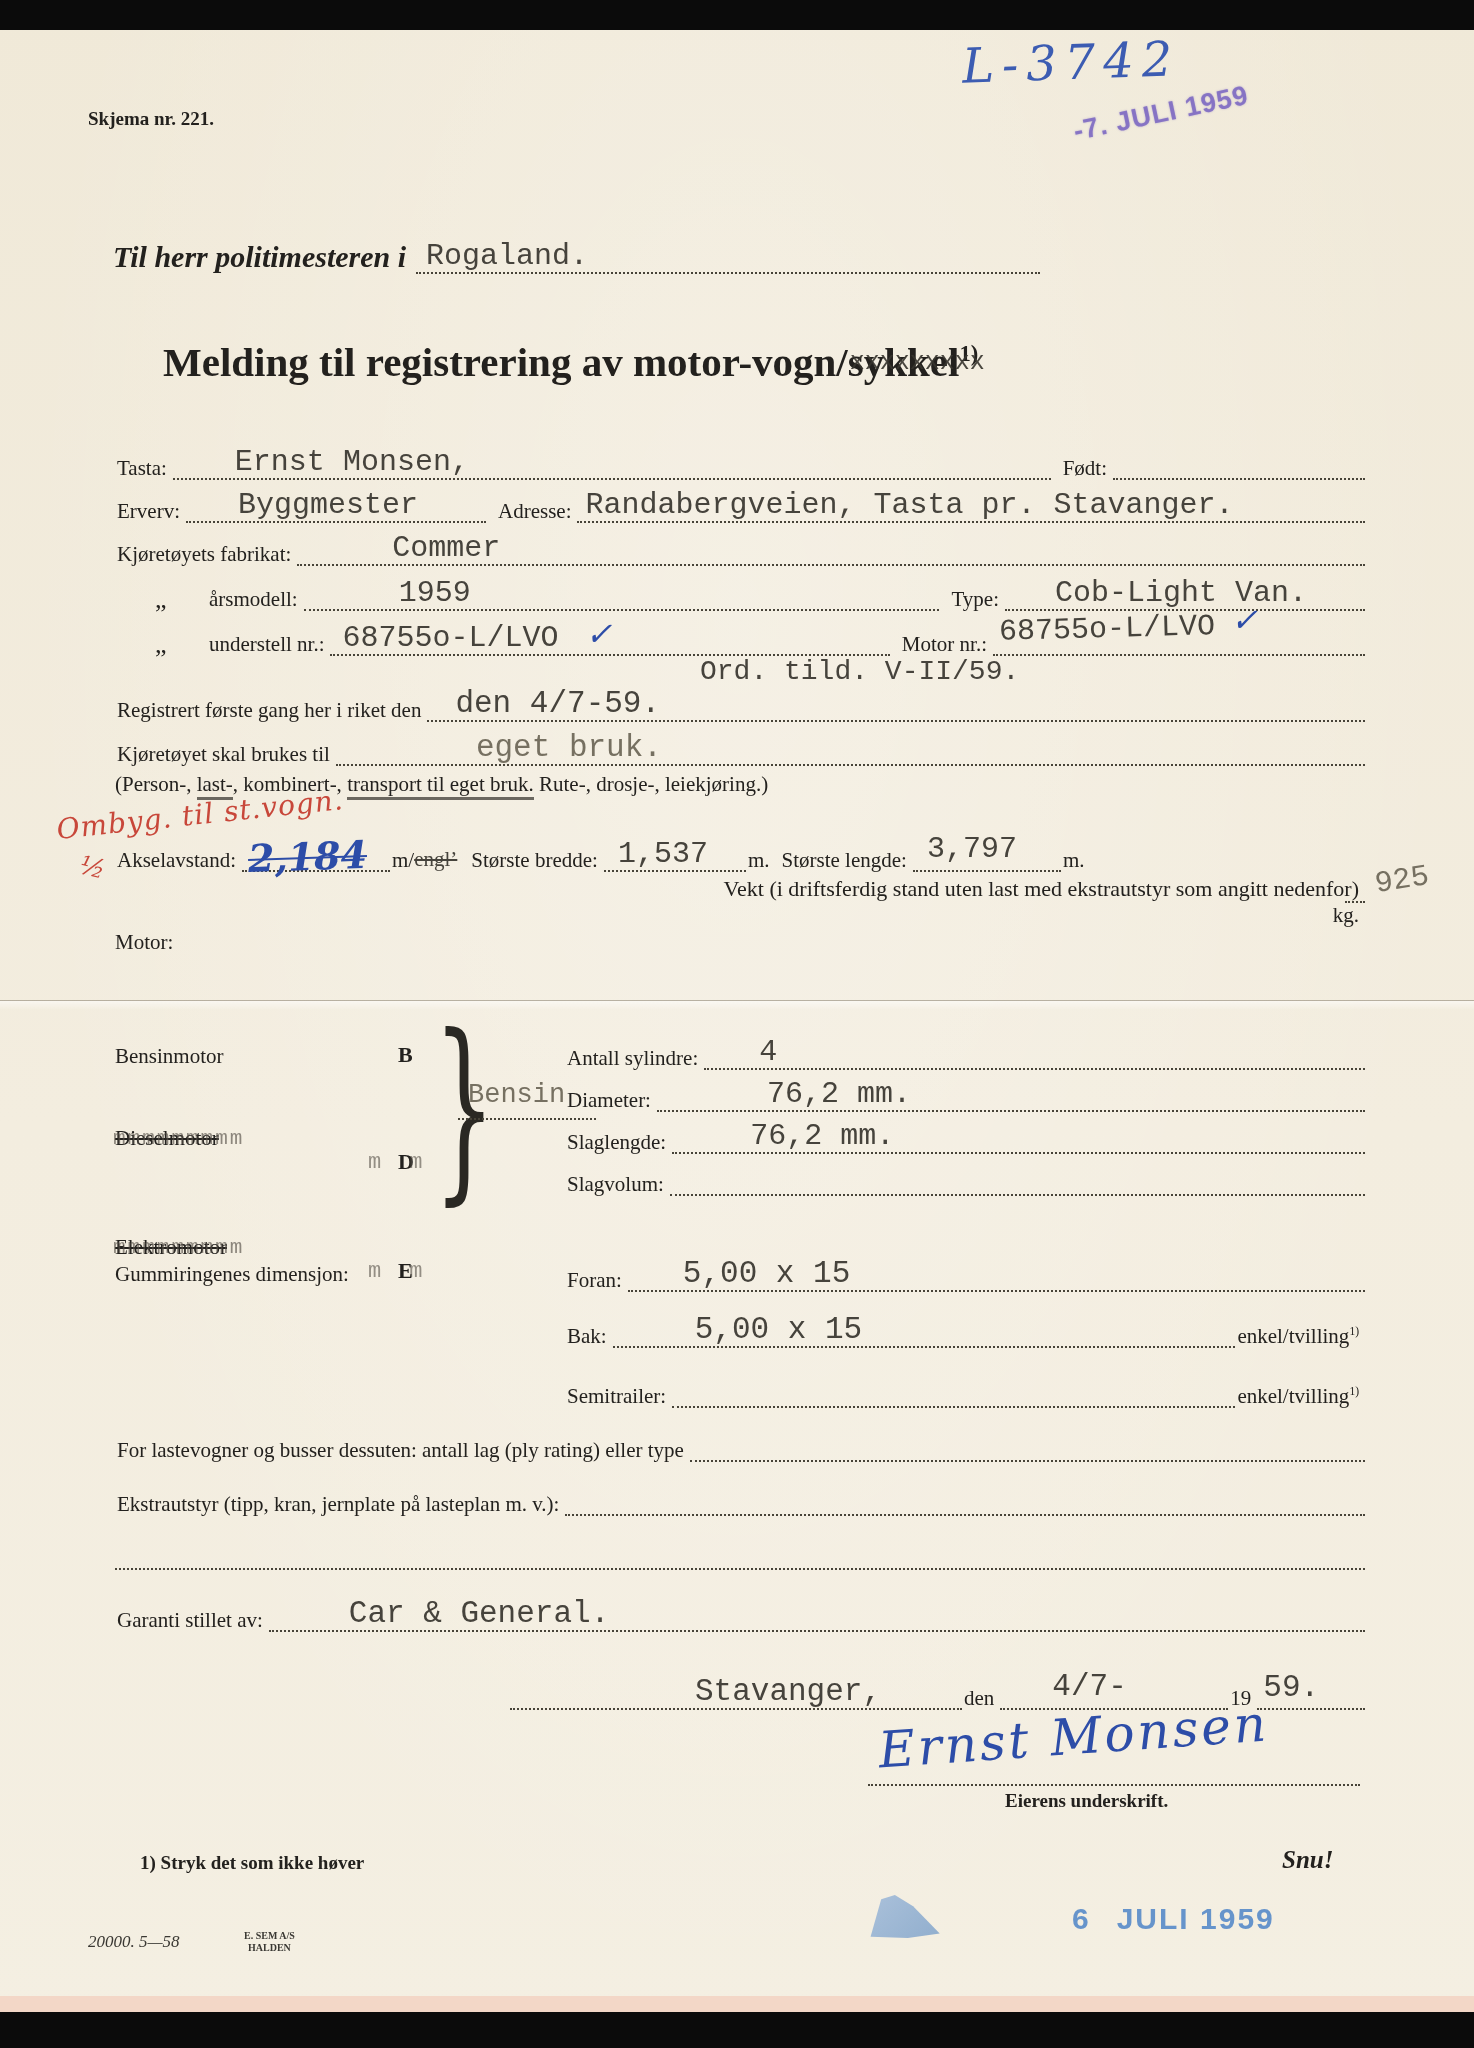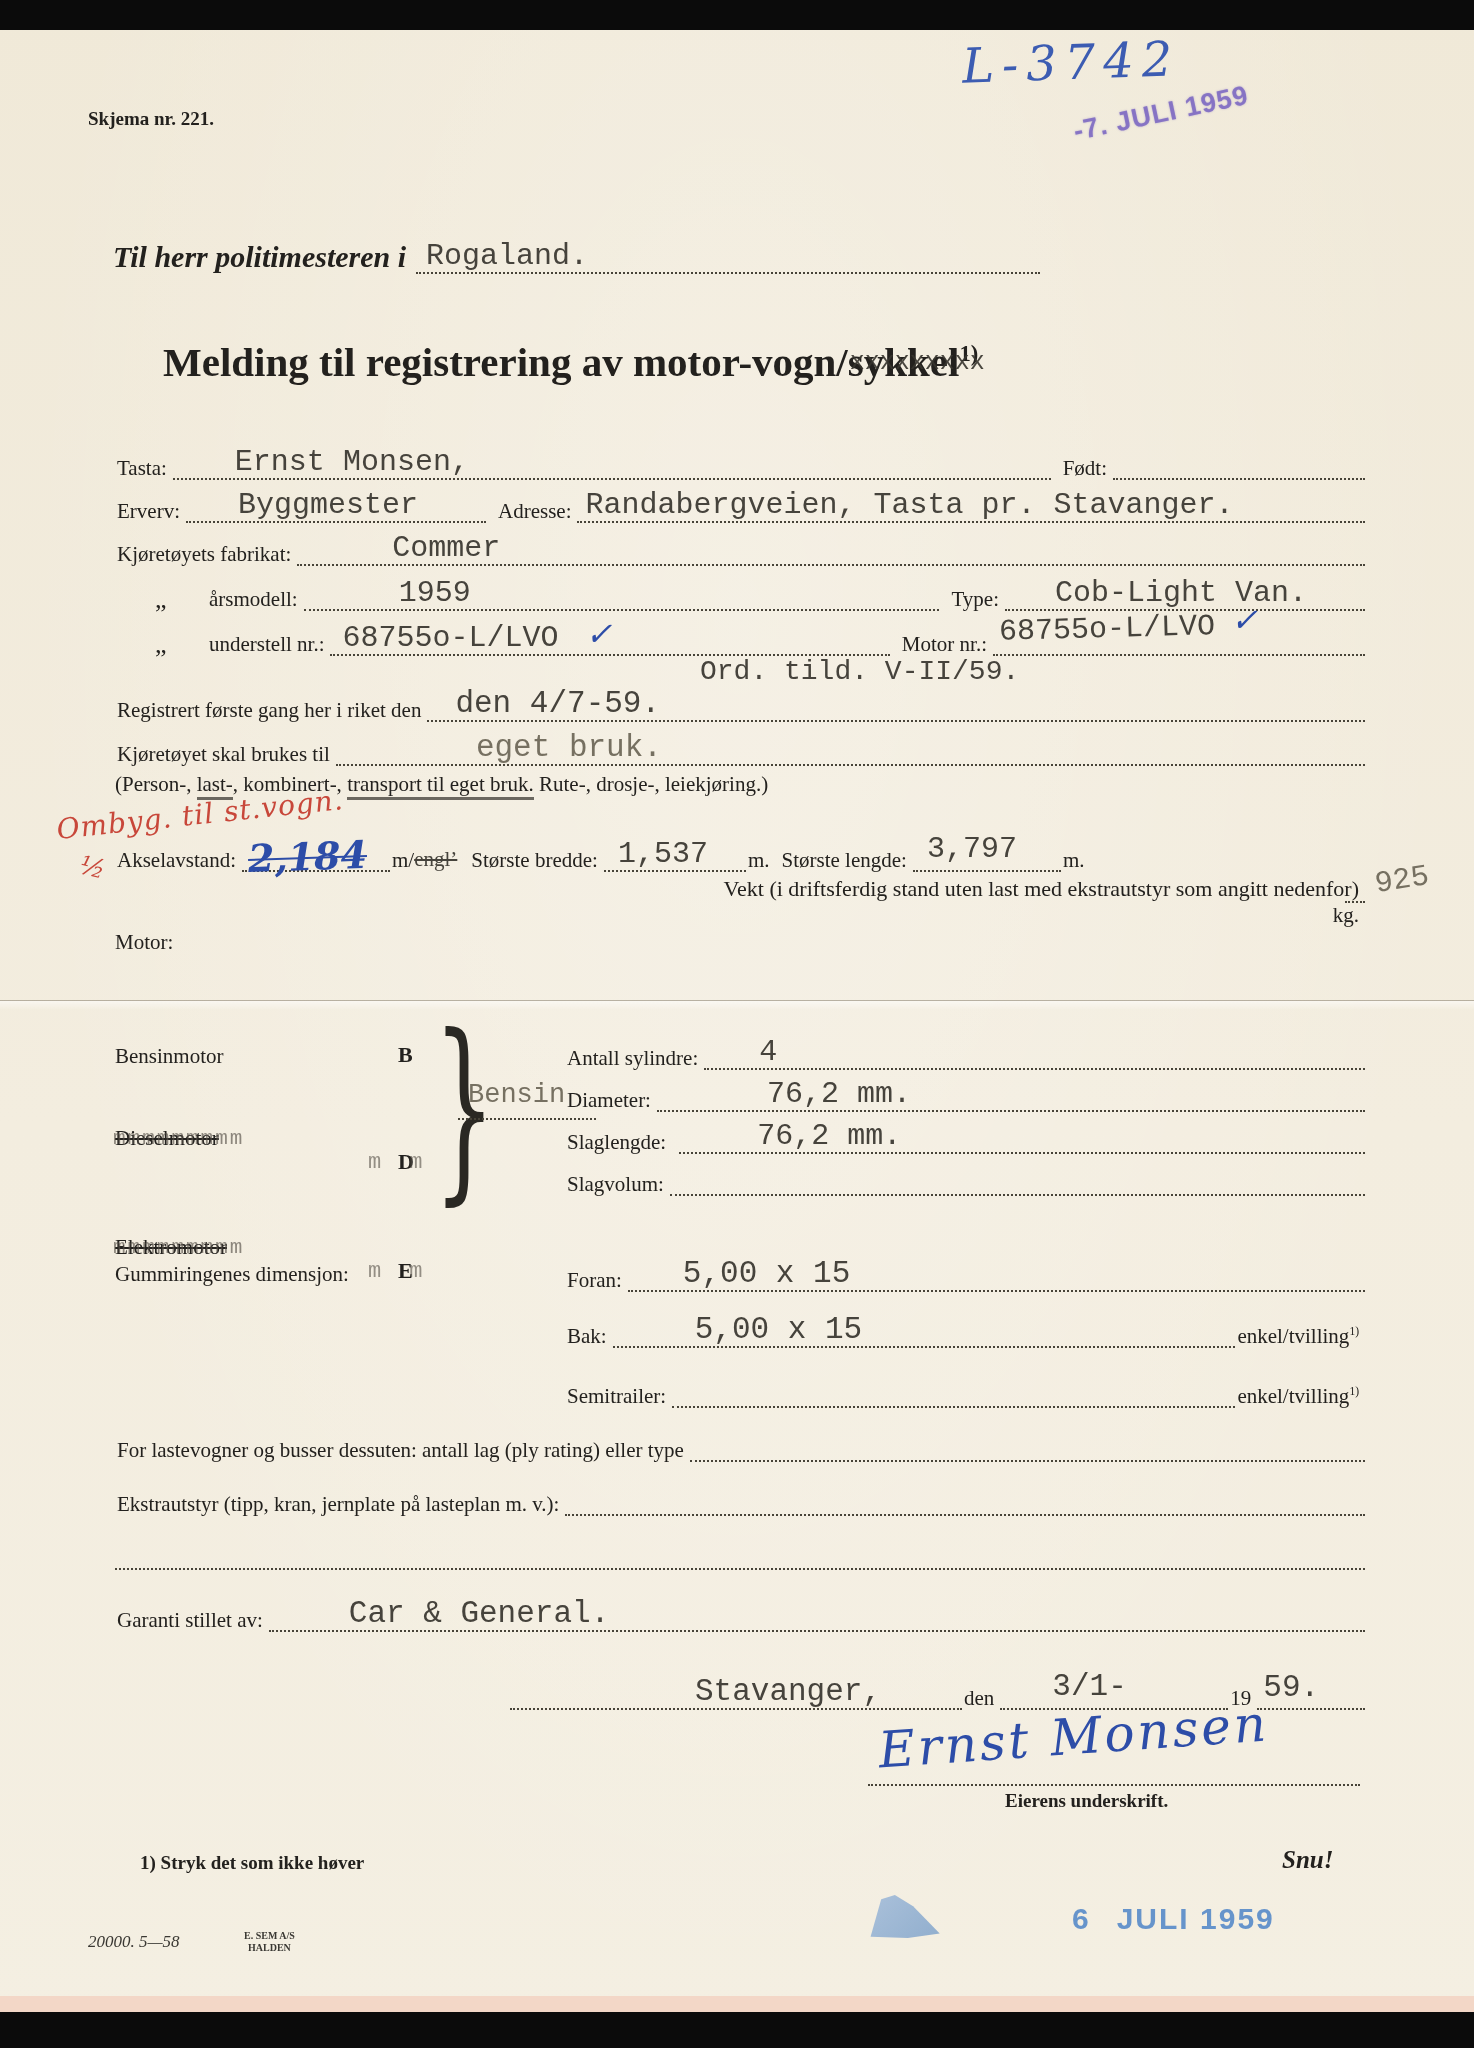--- a/index.html
+++ b/index.html
@@ -221,21 +221,21 @@
     <span class="fill">
       <span class="typed" style="left:55px;">4</span>
     </span>
   </div>
   <div class="row" style="left:565px;top:1078px;right:109px;height:34px;">
     <span class="lbl">Diameter:</span>
     <span class="fill">
       <span class="typed" style="left:110px;">76,2 mm.</span>
     </span>
   </div>
-  <div class="row" style="left:565px;top:1120px;right:109px;height:34px;gap:7px;">
+  <div class="row" style="left:565px;top:1120px;right:109px;height:34px;">
     <span class="lbl">Slaglengde:</span>
     <span class="fill">
       <span class="typed" style="left:78px;">76,2 mm.</span>
     </span>
   </div>
   <div class="row" style="left:565px;top:1162px;right:109px;height:34px;">
     <span class="lbl">Slagvolum:</span>
     <span class="fill"></span>
   </div>
 
@@ -278,21 +278,21 @@
       <span class="typed big" style="left:80px;">Car &amp; General.</span>
     </span>
   </div>
 
   <div class="row" style="left:510px;top:1676px;right:109px;height:34px;">
     <span class="fill fw" style="width:452px;">
       <span class="typed big" style="left:185px;">Stavanger,</span>
     </span>
     <span class="lbl">den</span>
     <span class="fill fw" style="width:228px;">
-      <span class="typed big" style="left:52px;bottom:6px;">3/1-</span>
+      <span class="typed big" style="left:52px;bottom:6px;">4/7-</span>
     </span>
     <span class="lbl">19</span>
     <span class="fill">
       <span class="typed big" style="left:6px;bottom:5px;">59.</span>
     </span>
   </div>
 
   <div class="sig">Ernst Monsen</div>
   <div class="row" style="left:868px;top:1762px;width:492px;height:24px;">
     <span class="fill"></span>

